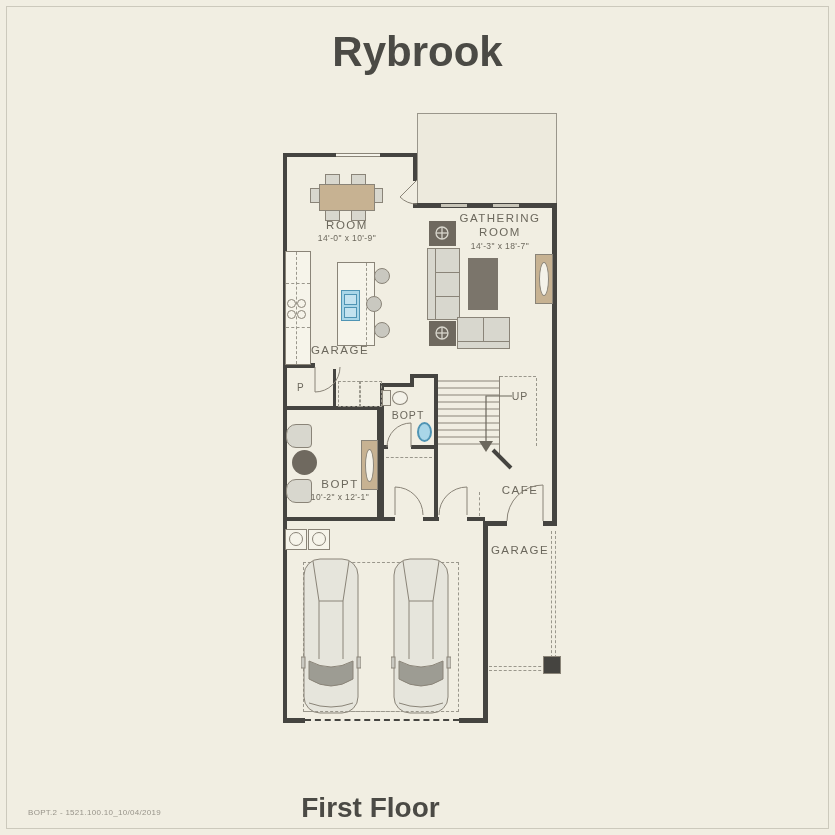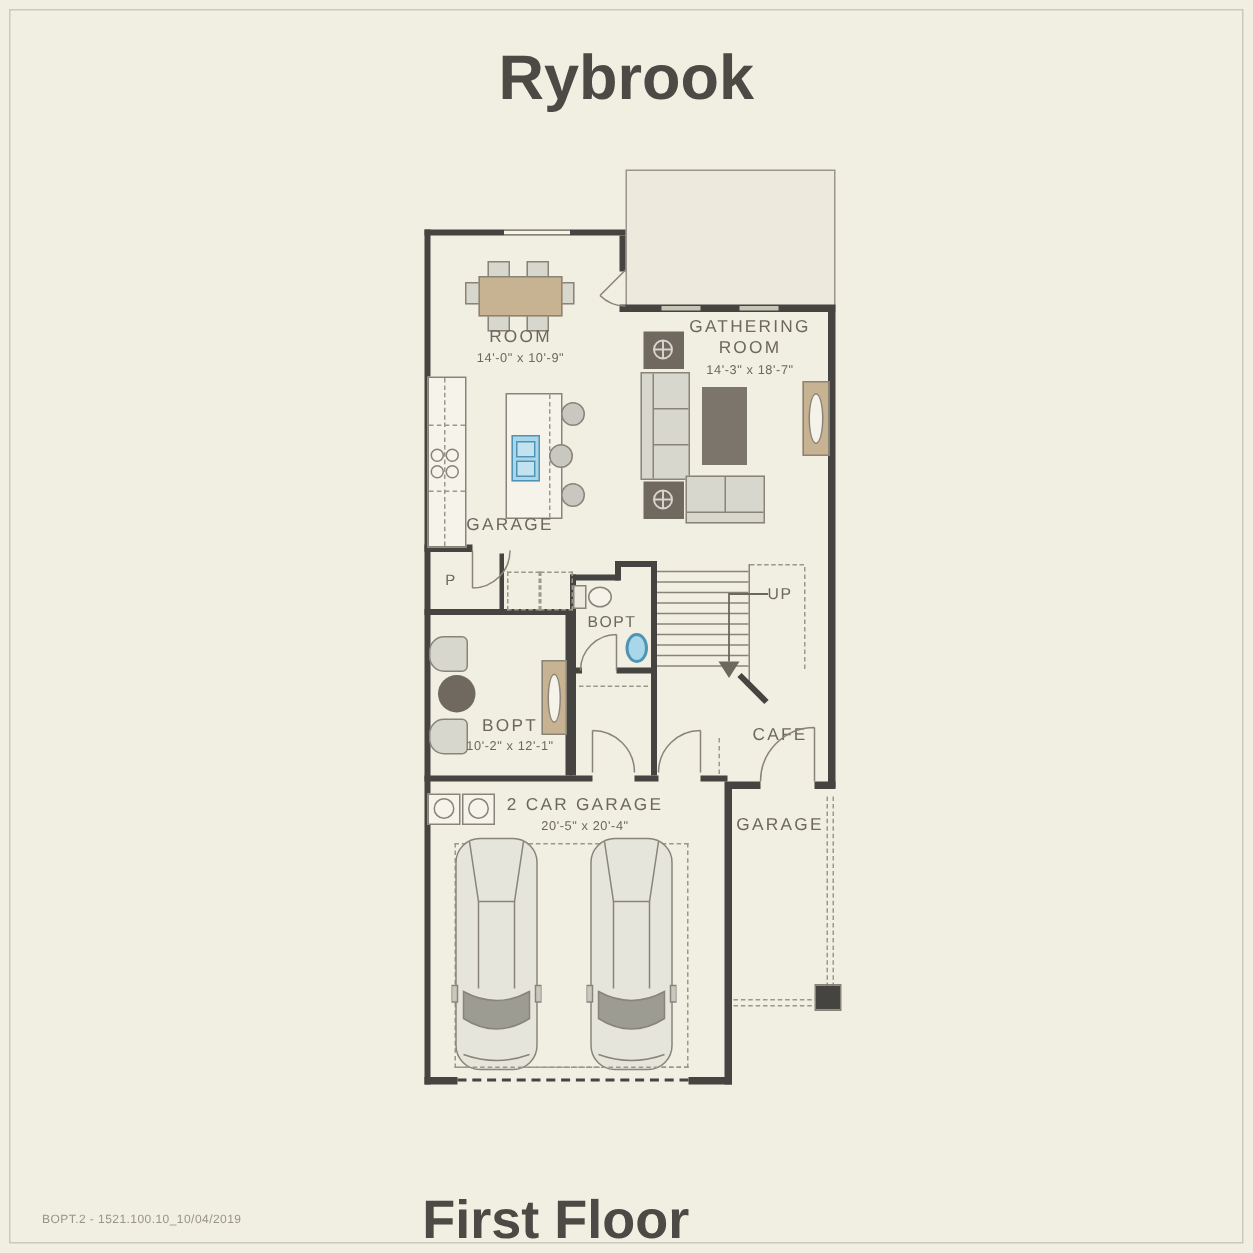--- a/index.html
+++ b/index.html
@@ -13,21 +13,21 @@
          text-align:center;line-height:1.25;}
   .dims{display:block;font-size:8.5px;letter-spacing:.4px;margin-top:1px;}
   .furn-gray{position:absolute;background:#d8d7ce;border:1px solid #8a8478;box-sizing:border-box;}
   .furn-tan{position:absolute;background:#c7b292;border:1px solid #8a8478;box-sizing:border-box;}
   .furn-dark{position:absolute;background:#6f695f;}
   .white-box{position:absolute;background:#f6f4ea;border:1px solid #8a8478;box-sizing:border-box;}
   .circle{position:absolute;border:1px solid #8a8478;border-radius:50%;box-sizing:border-box;}
   #title{position:absolute;top:28px;left:0;width:835px;text-align:center;
          font-size:42px;font-weight:bold;color:#4b4a45;}
   #floor-label{position:absolute;top:792px;left:0;width:741px;text-align:center;
-         font-size:36px;font-weight:bold;color:#4b4a45;}
+         font-size:28px;font-weight:bold;color:#4b4a45;}
   #doc-code{position:absolute;top:808px;left:28px;font-size:8px;color:#98948a;letter-spacing:.3px;}
   #frame{position:absolute;left:6px;top:6px;width:821px;height:821px;
          border:1px solid #ccc9bc;pointer-events:none;}
   svg.overlay{position:absolute;left:0;top:0;pointer-events:none;}
 </style>
 </head>
 <body>
 
 <div id="frame"></div>
 <div id="title">Rybrook</div>
@@ -141,24 +141,20 @@
     <span>BOPT</span>
     <span class="dims">10'-2" x 12'-1"</span>
   </div>
 
   <div class="label" style="left:490px;top:483px;width:60px;">CAFE</div>
 
   <div class="white-box" style="left:285px;top:529px;width:22px;height:21px;"></div>
   <div class="circle" style="left:289px;top:532px;width:14px;height:14px;"></div>
   <div class="white-box" style="left:308px;top:529px;width:22px;height:21px;"></div>
   <div class="circle" style="left:312px;top:532px;width:14px;height:14px;"></div>
-  <div class="label" style="left:330px;top:530px;width:120px;">
-    <span>2 CAR GARAGE</span>
-    <span class="dims">20'-5" x 20'-4"</span>
-  </div>
   <div class="dash" style="left:303px;top:562px;width:156px;height:150px;border:1px dashed #9a978c;box-sizing:border-box;"></div>
 
   <div class="abs" style="left:301px;top:557px;width:60px;height:158px;">
     <svg width="60" height="158" viewBox="0 0 60 158">
       <rect x="3" y="2" width="54" height="154" rx="16" fill="#e6e5dc" stroke="#8a8478"></rect>
       <path d="M12,4 L18,44 L42,44 L48,4" fill="none" stroke="#8a8478"></path>
       <line x1="18" y1="44" x2="18" y2="102" stroke="#8a8478"></line>
       <line x1="42" y1="44" x2="42" y2="102" stroke="#8a8478"></line>
       <path d="M8,104 Q30,116 52,104 L52,122 Q30,136 8,122 Z" fill="#9d9c93" stroke="#8a8478"></path>
       <path d="M8,146 Q30,154 52,146" fill="none" stroke="#8a8478"></path>

